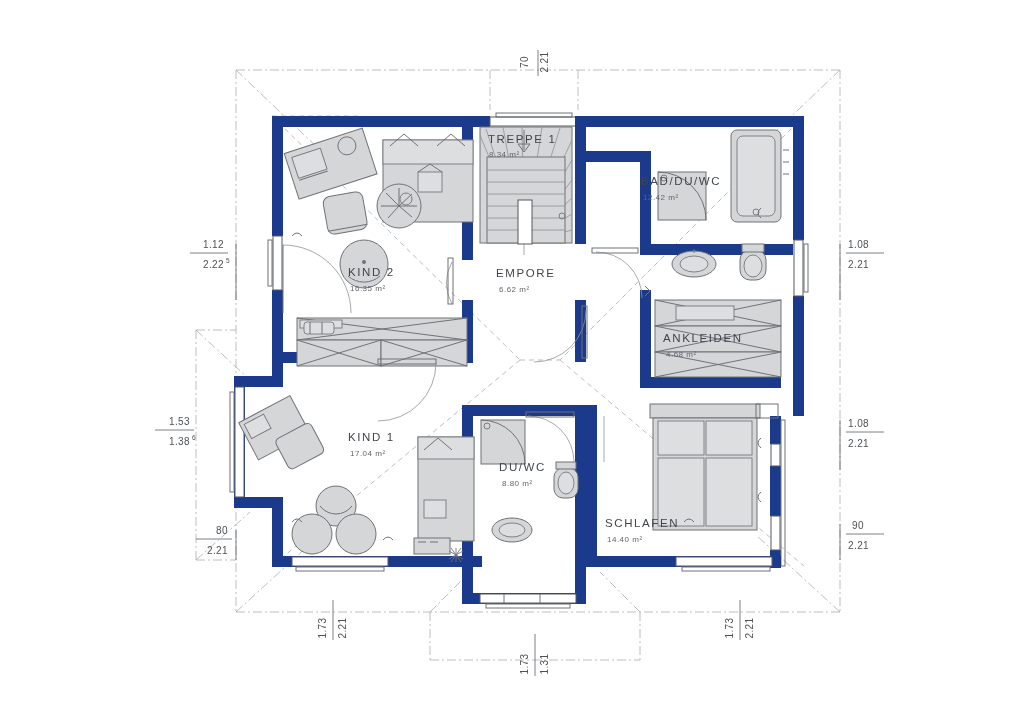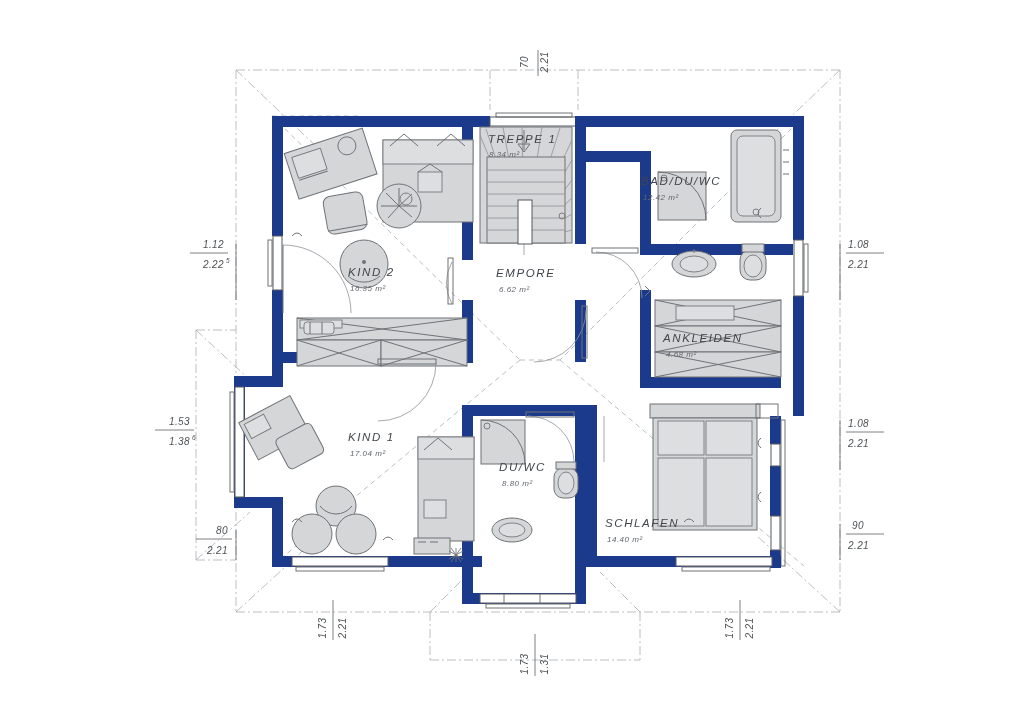--- a/index.html
+++ b/index.html
@@ -3,21 +3,21 @@
 <meta charset="utf-8">
 <style>
   html,body{margin:0;padding:0;}
   body{
     width:1024px;height:724px;
     background:#ffffff;
     font-family:"Liberation Sans", sans-serif;
     overflow:hidden;
     position:relative;
   }
-  #plan{position:absolute;left:0;top:0;width:1024px;height:724px;font-style:italic;}
+  #plan{position:absolute;left:0;top:0;width:1024px;height:724px;}
   .svg-root{display:block;}
   
 </style>
 </head>
 <body>
 
 <div id="plan">
 <svg class="svg-root" width="1024" height="724" viewBox="0 0 1024 724" xmlns="http://www.w3.org/2000/svg">
   <defs>
     <style>

